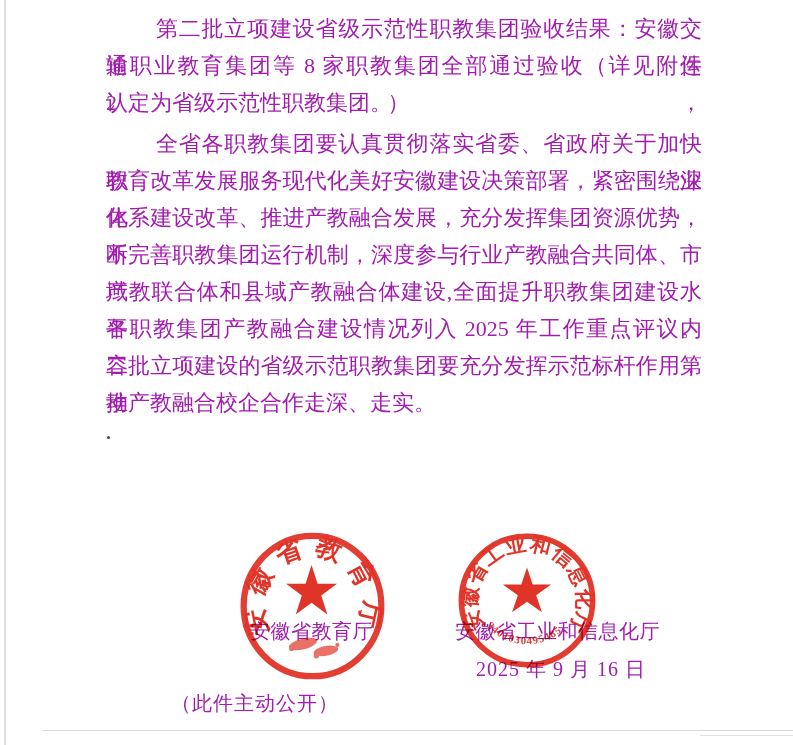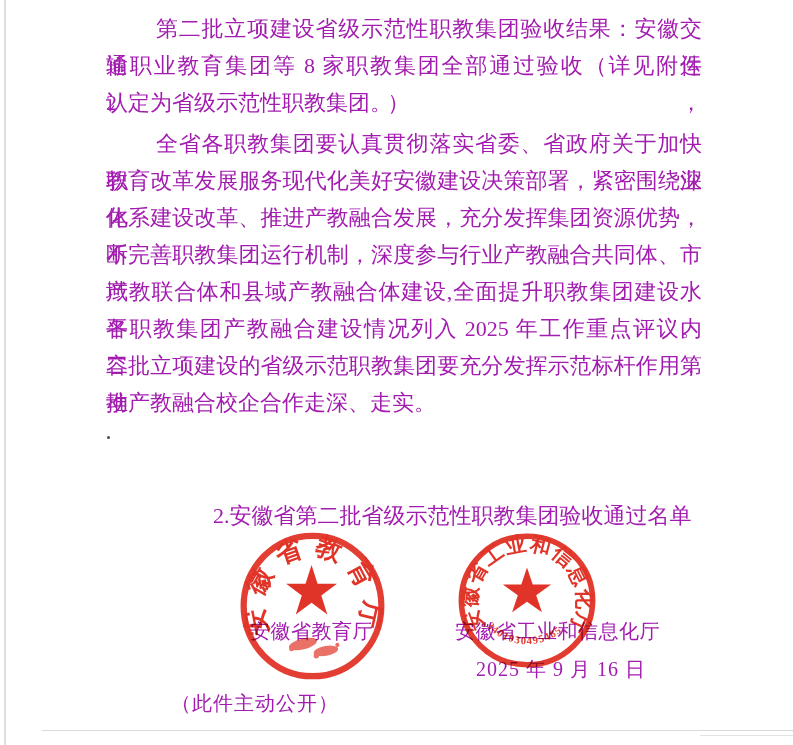--- a/index.html
+++ b/index.html
@@ -123,21 +123,20 @@
       <div class="line fill">教育改革发展服务现代化美好安徽建设决策部署，紧密围绕深化</div>
       <div class="line fill">体系建设改革、推进产教融合发展，充分发挥集团资源优势，不</div>
       <div class="line fill">断完善职教集团运行机制，深度参与行业产教融合共同体、市域</div>
       <div class="line fill">产教联合体和县域产教融合体建设,全面提升职教集团建设水平。</div>
       <div class="line fill">各职教集团产教融合建设情况列入 2025 年工作重点评议内容。第</div>
       <div class="line fill">二批立项建设的省级示范职教集团要充分发挥示范标杆作用，推</div>
       <div class="line">动产教融合校企合作走深、走实。</div>
     </div>
   </div>
 
-  <div class="attach a2">2.安徽省第二批省级示范性职教集团验收通过名单</div>
 
   <div class="sig sig-left">安徽省教育厅</div>
   <div class="sig sig-right">安徽省工业和信息化厅</div>
   <div class="sig date">2025 年 9 月 16 日</div>
 
   <div class="footer-notice">（此件主动公开）</div>
 
   <svg class="seal seal-left" viewBox="0 0 160 160" preserveAspectRatio="none">
     <defs>
       <path id="arcL" d="M 37.4 109.8 A 52 52 0 1 1 122.6 109.8" fill="none"></path>

